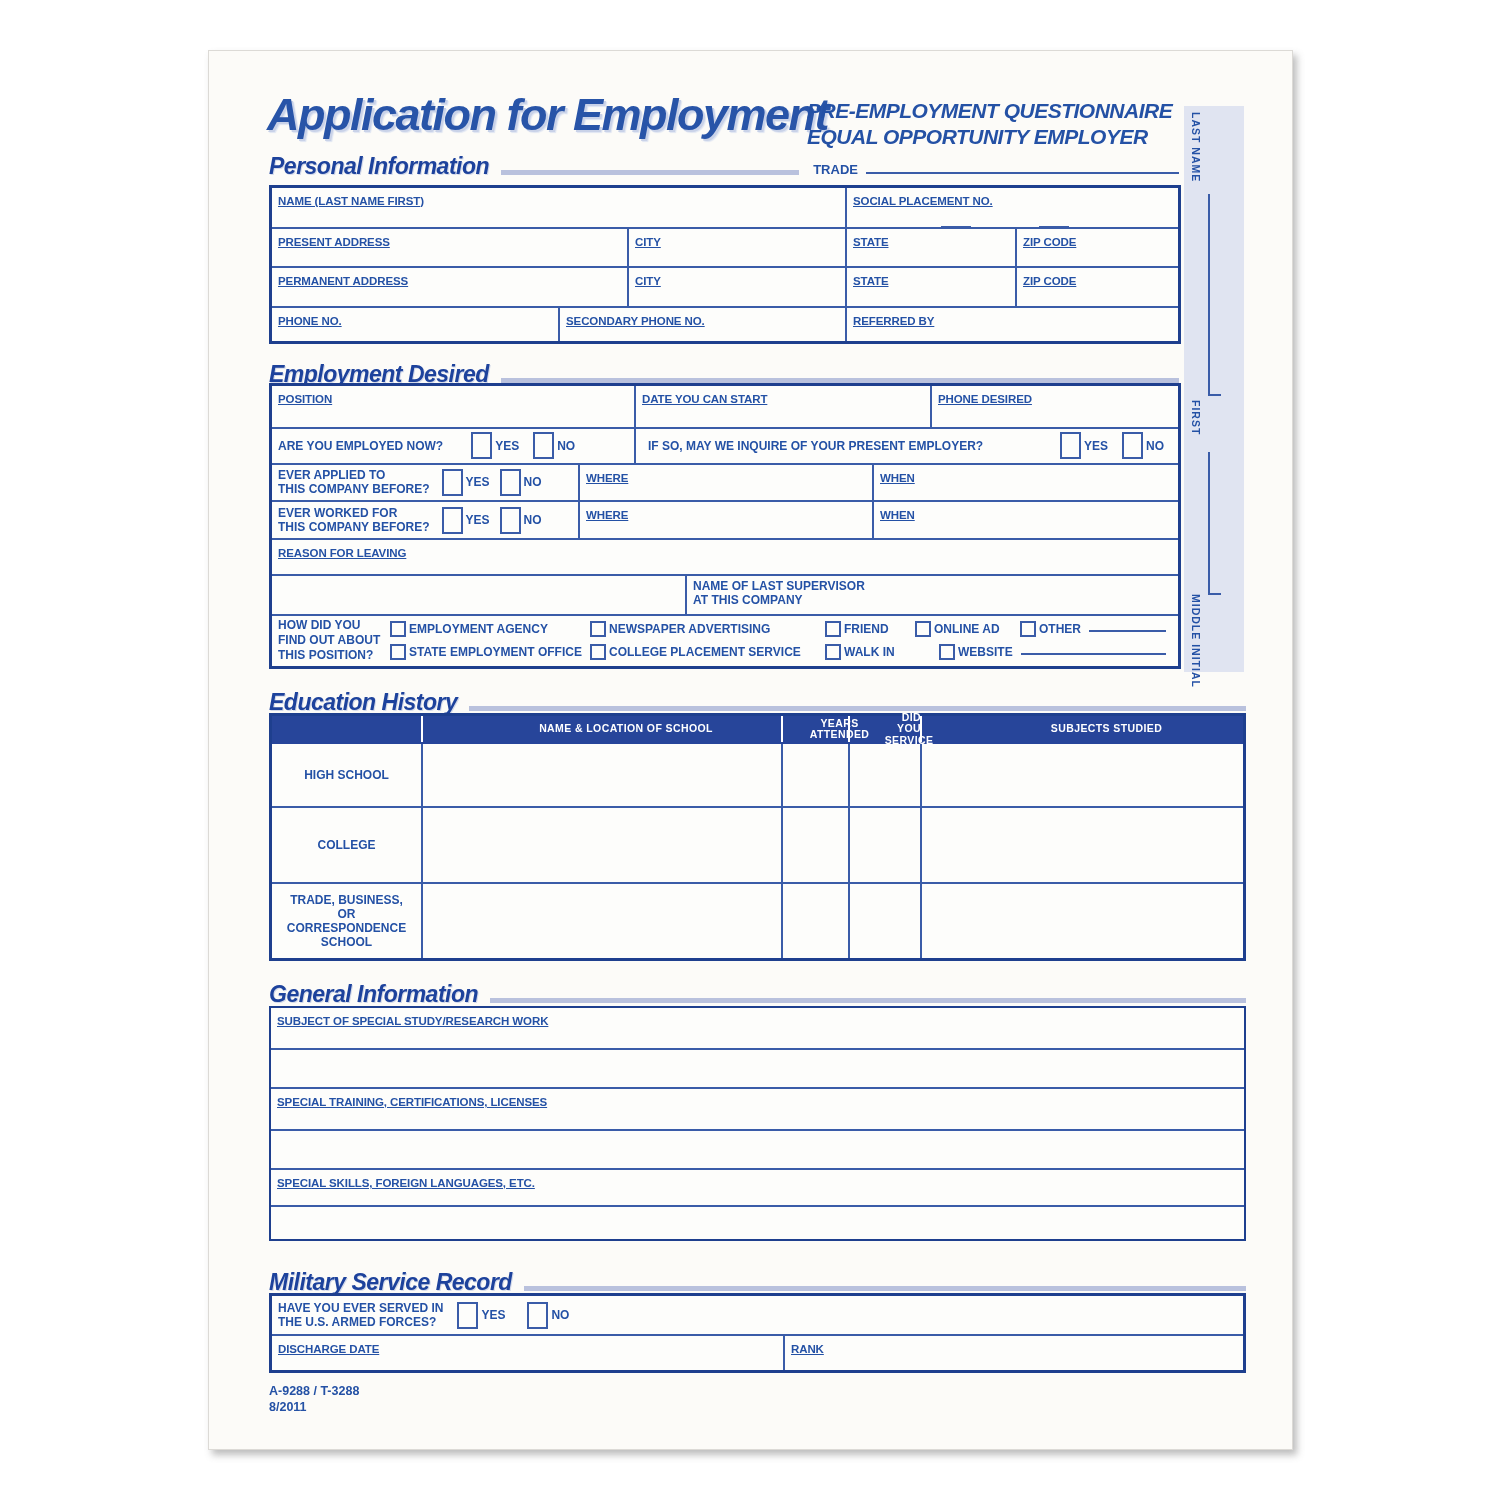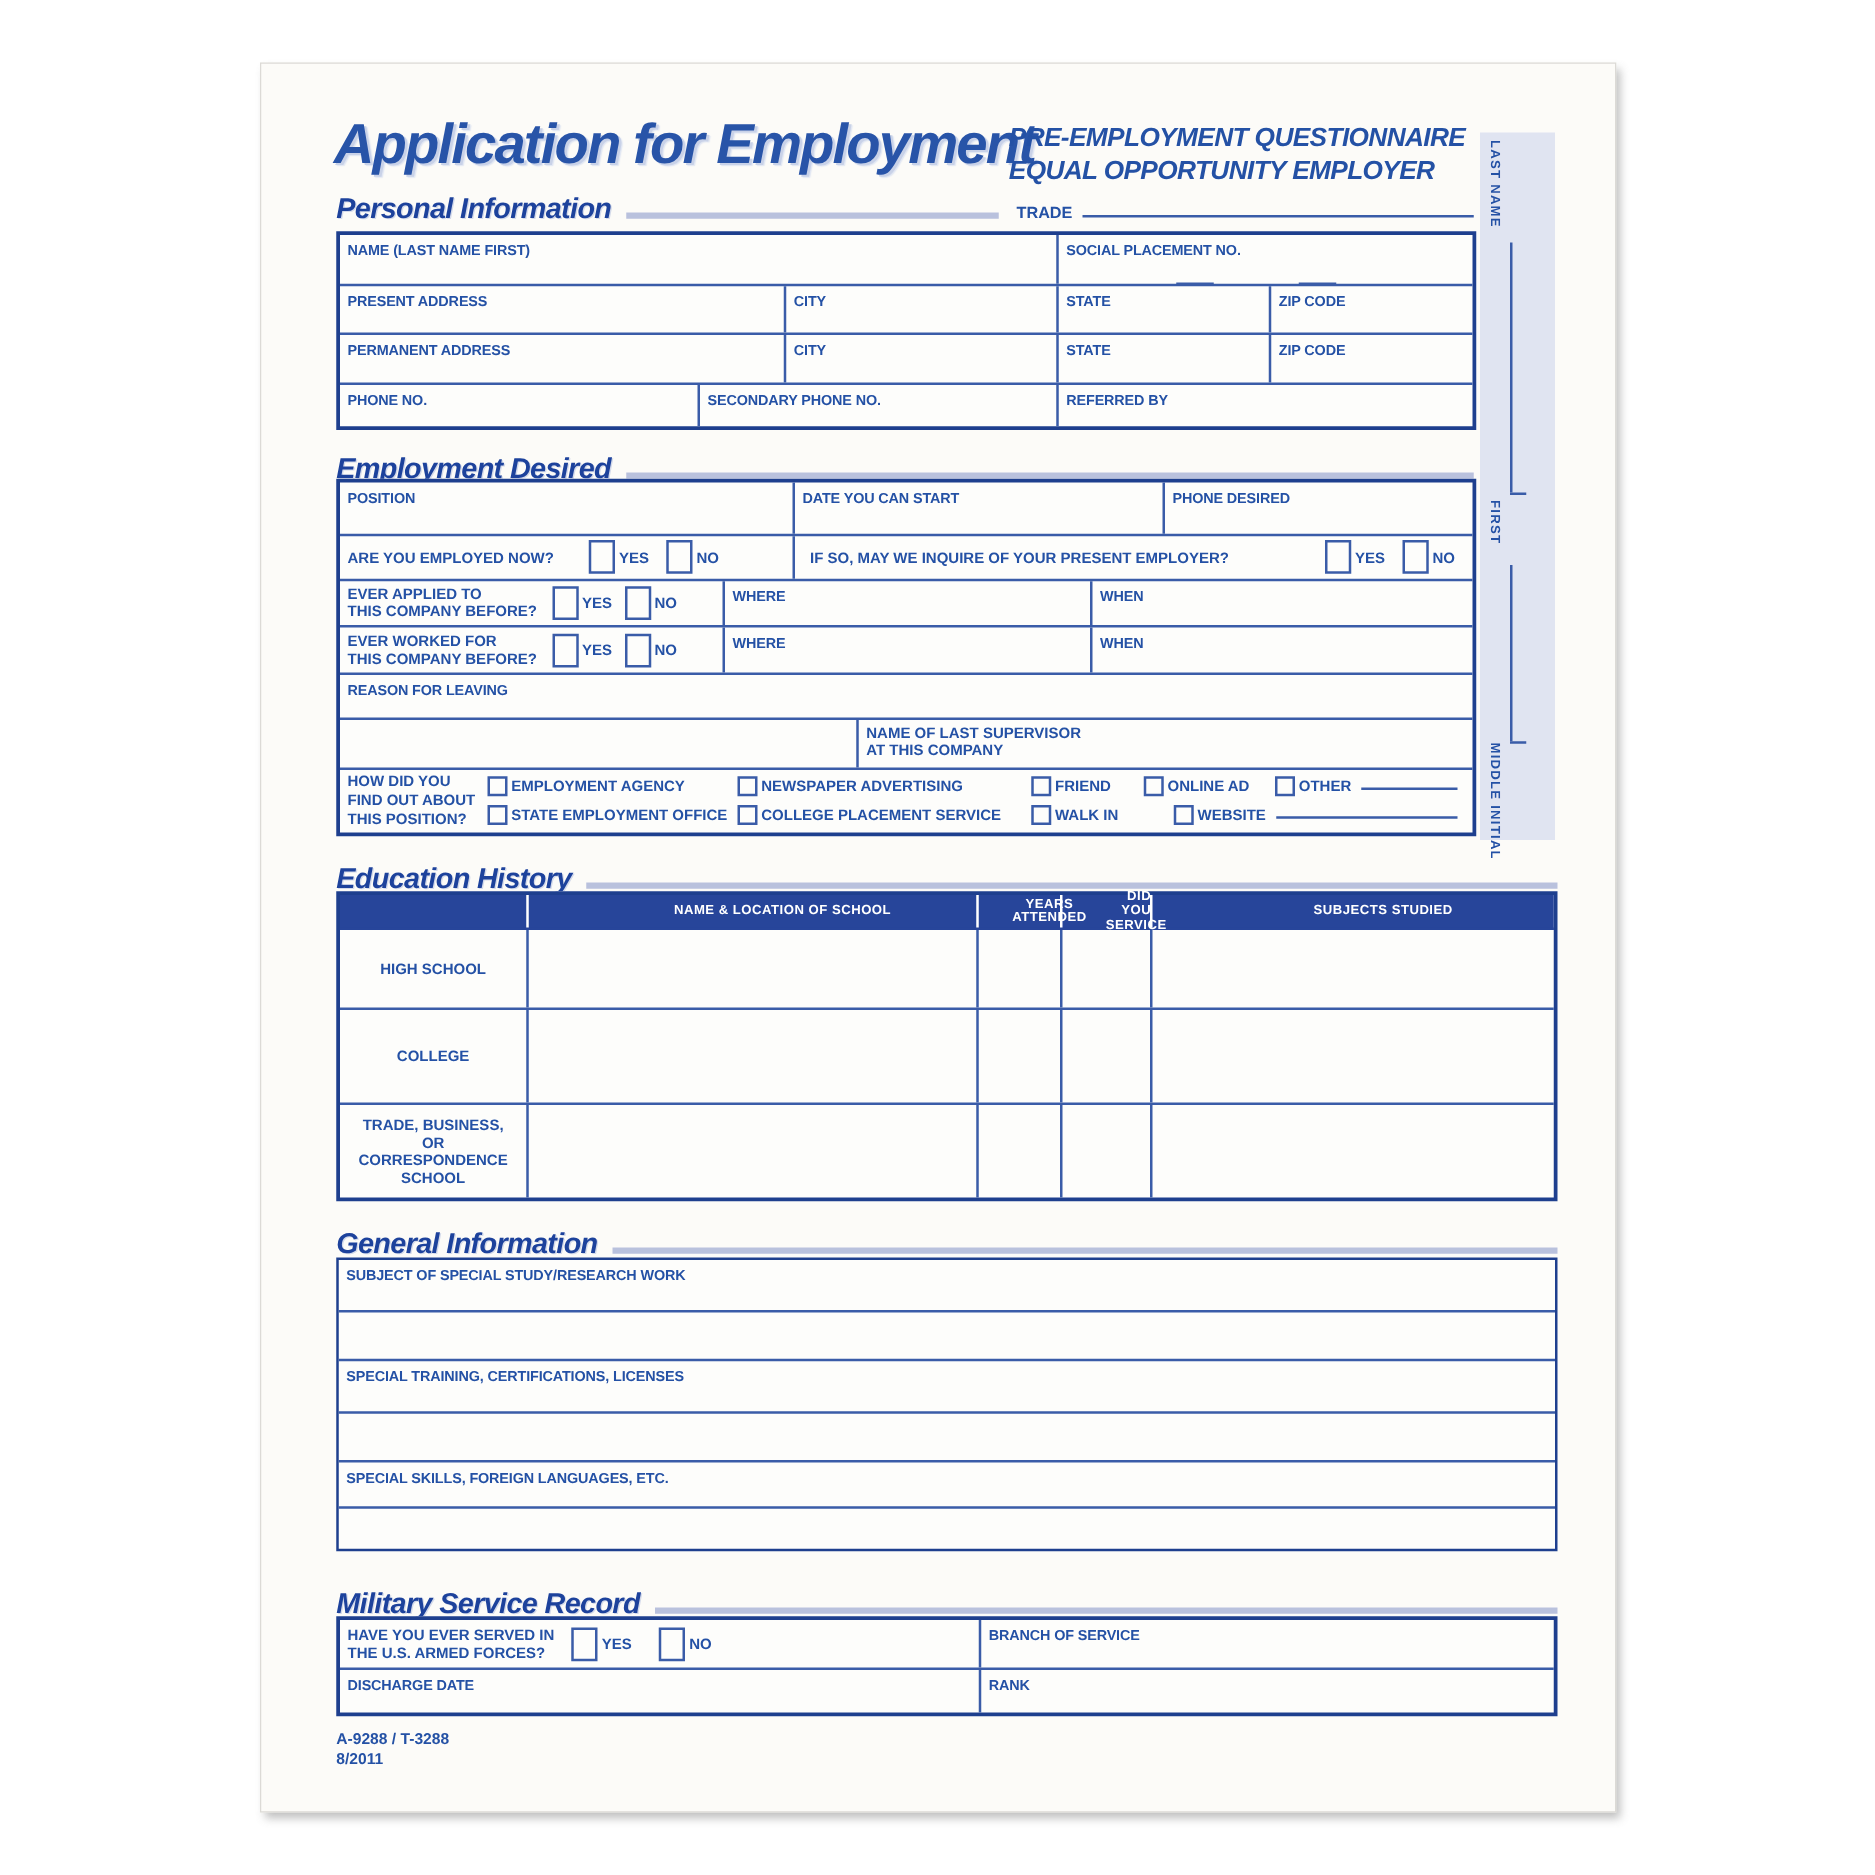--- a/index.html
+++ b/index.html
@@ -35,21 +35,21 @@
   .hbar { flex:1; height:5px; background:#b9c1dd; margin:0 0 5px 12px; }
   .hdate { font-size:13px; font-weight:bold; color:#2451a5; margin:0 4px 3px 14px; }
   .hline { flex:1.05; border-bottom:2px solid #3a5ca8; margin:0 0 6px 4px; }
 
   
   .tbl { position:absolute; border:3px solid #1e3f8e; background:#fdfdfb; display:flex; flex-direction:column; }
   .trow { display:flex; border-bottom:2px solid #3a5ca8; }
   .trow:last-child { border-bottom:none; }
   .tc { border-right:2px solid #3a5ca8; padding:3px 6px; position:relative; }
   .tc:last-child { border-right:none; }
-  .lbl { font-size:11.5px; font-weight:bold; color:#2451a5; letter-spacing:-0.1px; line-height:13px; }
+  .lbl { font-size:11.5px; font-weight:bold; color:#2451a5; letter-spacing:-0.1px; line-height:13px;text-decoration:underline; }
   .lbl2 { font-size:12px; font-weight:bold; color:#2451a5; line-height:14px; }
 
   
   .cbi { display:flex; align-items:center; }
   .cb { display:inline-block; width:21px; height:27px; border:2px solid #3a5ca8; background:#fdfdfb; }
   .cb.small { width:16px; height:16px; }
   .cbtxt { font-size:12px; font-weight:bold; color:#2451a5; margin:0 0 0 3px; }
 
   
   .ssn-dashes { display:flex; gap:68px; padding-left:88px; margin-top:17px; }
@@ -413,23 +413,20 @@
           </span>
           <span class="cbi" style="margin-left:14px">
             <span class="cb"></span>
             <span class="cbtxt">YES</span>
           </span>
           <span class="cbi" style="margin-left:22px">
             <span class="cb"></span>
             <span class="cbtxt">NO</span>
           </span>
         </div>
-        <div class="tc" style="flex:1">
-          <span class="lbl">BRANCH OF SERVICE</span>
-        </div>
       </div>
       <div class="trow" style="flex:1">
         <div class="tc" style="width:513px">
           <span class="lbl">DISCHARGE DATE</span>
         </div>
         <div class="tc" style="flex:1">
           <span class="lbl">RANK</span>
         </div>
       </div>
     </div>

